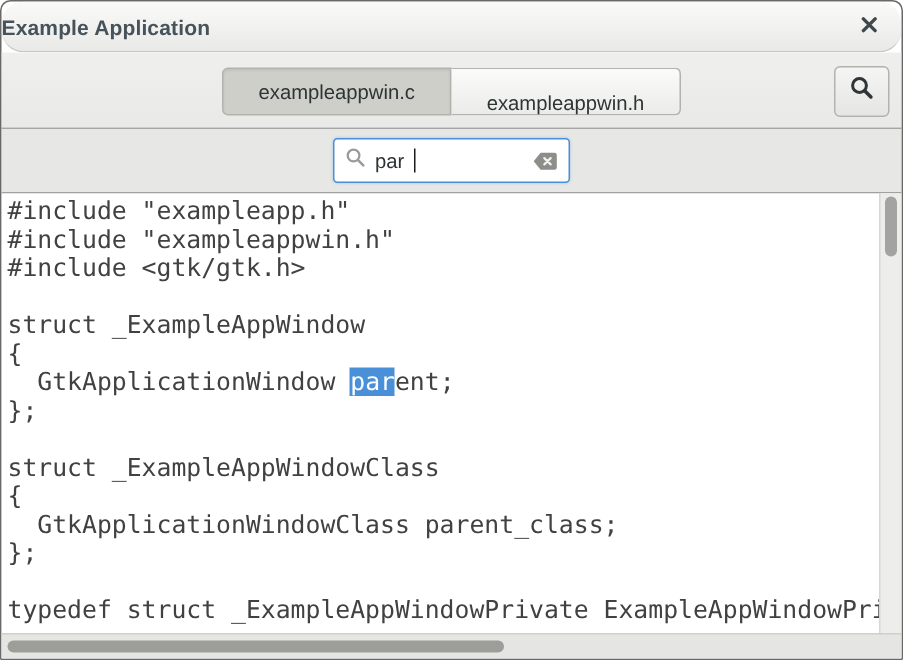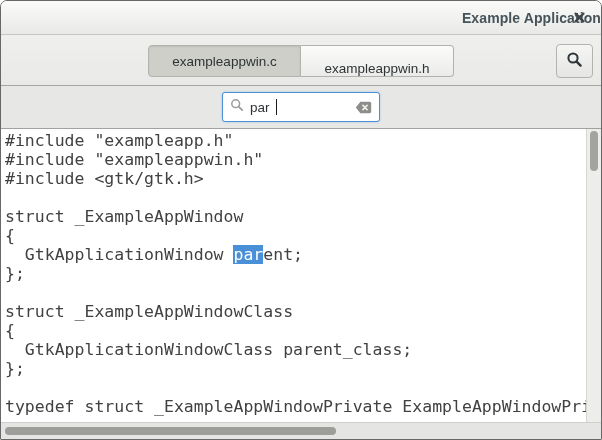--- a/index.html
+++ b/index.html
@@ -13,21 +13,21 @@
     display: flex; flex-direction: column;
     background: #fff;
   }
 
   
   .titlebar {
     flex: none; height: 34px;
     background: linear-gradient(#fafaf9, #e9e9e7);
     border-bottom: 1px solid #c6c6c3;
     position: relative;
-    display: flex; align-items: center; justify-content: flex-end;
+    display: flex; align-items: center; justify-content: flex-start; border-radius: 15px;
   }
   .title {
     font-size: 14px; font-weight: bold; color: #46535a;
     letter-spacing: 0.1px;
   }
   .close-btn {
     position: absolute; right: 8px; top: 0; bottom: 0;
     display: flex; align-items: center; padding: 0 8px;
     cursor: pointer;
   }

